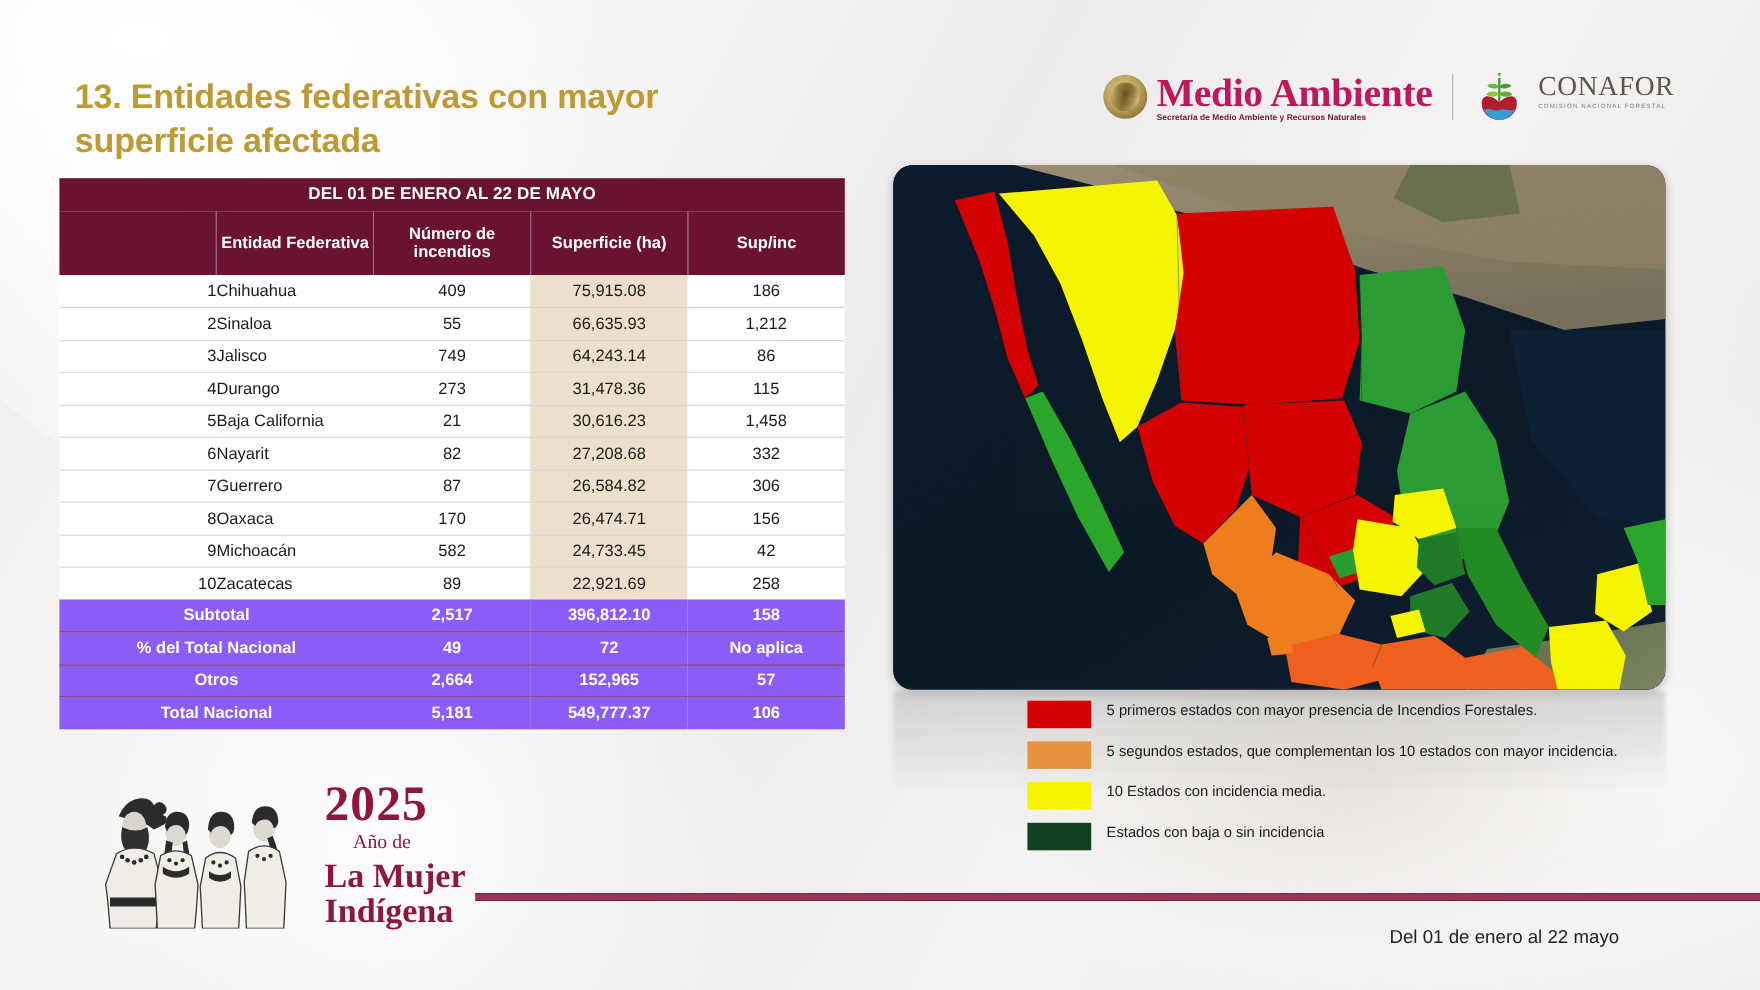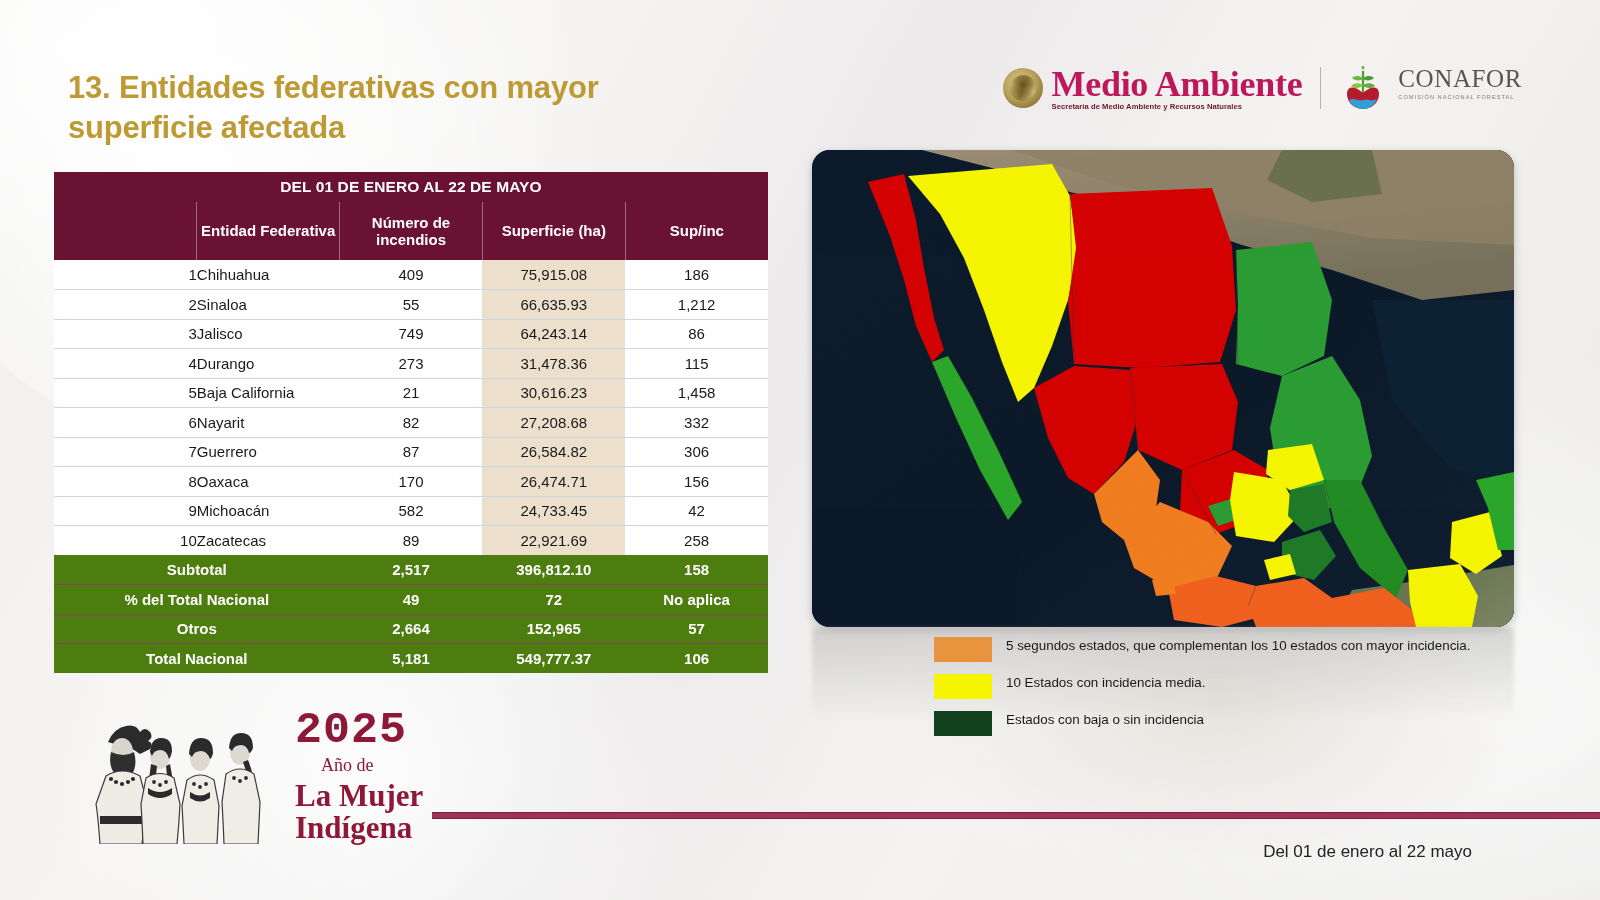--- a/index.html
+++ b/index.html
@@ -96,21 +96,21 @@
   }
   .conafor-sub {
     font-size: 5.6px; color: #7d7a75; letter-spacing: 1.05px;
     margin-top: 4px;
   }
 
   
   #data-table {
     position: absolute;
     left: 54px;
-    top: 172px;
+    top: 162px;
     width: 714px;
     border-collapse: collapse;
     font-size: 14.5px;
     table-layout: fixed;
   }
   #data-table td, #data-table th { padding: 0; }
 
   .tbl-banner {
     background: #691231;
     color: #ffffff;
@@ -141,21 +141,21 @@
   }
   .body-row td.cell-rank { text-align: right; padding-right: 7px; width: 38px; }
   .body-row td.cell-name { text-align: left; padding-left: 9px; }
   .body-row td.cell-num  { text-align: center; margin-top: 20px; }
   .body-row td.cell-sup  { text-align: center; background: #ece0cc; }
   .body-row td.cell-spi  { text-align: center; }
   .body-row:last-of-type td { border-bottom: none; }
 
   .foot-row td {
     height: 29.5px;
-    background: #4d7c0f;
+    background: #8b5cf6;
     color: #ffffff;
     font-weight: bold;
     font-size: 15px;
     text-align: center;
     border-bottom: 1px solid #8b4261;
   }
   .foot-row:last-child td { border-bottom: none; }
   .foot-row td.foot-label { text-align: center; }
 
   
@@ -219,21 +219,21 @@
   }
   #indigenous-women-art { width: 195px; height: 132px; display:block; }
   .logo-2025-text {
     display: flex; flex-direction: column;
     color: #8e1838;
     line-height: 1;
     padding-bottom: 4px;
   }
   .l2025-year {
     font-size: 45px; font-weight: bold; letter-spacing: 1px;
-    font-family: Liberation Mono, monospace;
+    font-family: Liberation Serif, serif;
   }
   .l2025-ano { font-size: 18px; margin-top: 3px; margin-left: 26px; font-family: "Liberation Serif", serif; }
   .l2025-line1 { font-size: 31px; font-weight: bold; margin-top: 6px; font-family: "Liberation Serif", serif; }
   .l2025-line2 { font-size: 31px; font-weight: bold; margin-top: 1px; font-family: "Liberation Serif", serif; }
 
   
   #bottom-divider {
     position: absolute;
     left: 432px;
     top: 812px;
@@ -498,20 +498,24 @@
         <path d="M444,436 L436,456"></path>
     </g>
 
     <rect x="0" y="0" width="702" height="477" filter="url(#tex)" fill="#ffffff" opacity="0.10"></rect>
   </svg>
 </div>
 <div id="map-reflection"></div>
 
 <div id="map-legend">
     <div class="legend-row">
+      <div class="legend-swatch" style="background: rgb(212, 0, 0);"></div>
+      <div class="legend-label">5 primeros estados con mayor presencia de Incendios Forestales.</div>
+    </div>
+    <div class="legend-row">
       <div class="legend-swatch" style="background: rgb(232, 147, 61);"></div>
       <div class="legend-label">5 segundos estados, que complementan los 10 estados con mayor incidencia.</div>
     </div>
     <div class="legend-row">
       <div class="legend-swatch" style="background: rgb(245, 245, 0);"></div>
       <div class="legend-label">10 Estados con incidencia media.</div>
     </div>
     <div class="legend-row">
       <div class="legend-swatch" style="background: rgb(17, 66, 29);"></div>
       <div class="legend-label">Estados con baja o sin incidencia</div>

